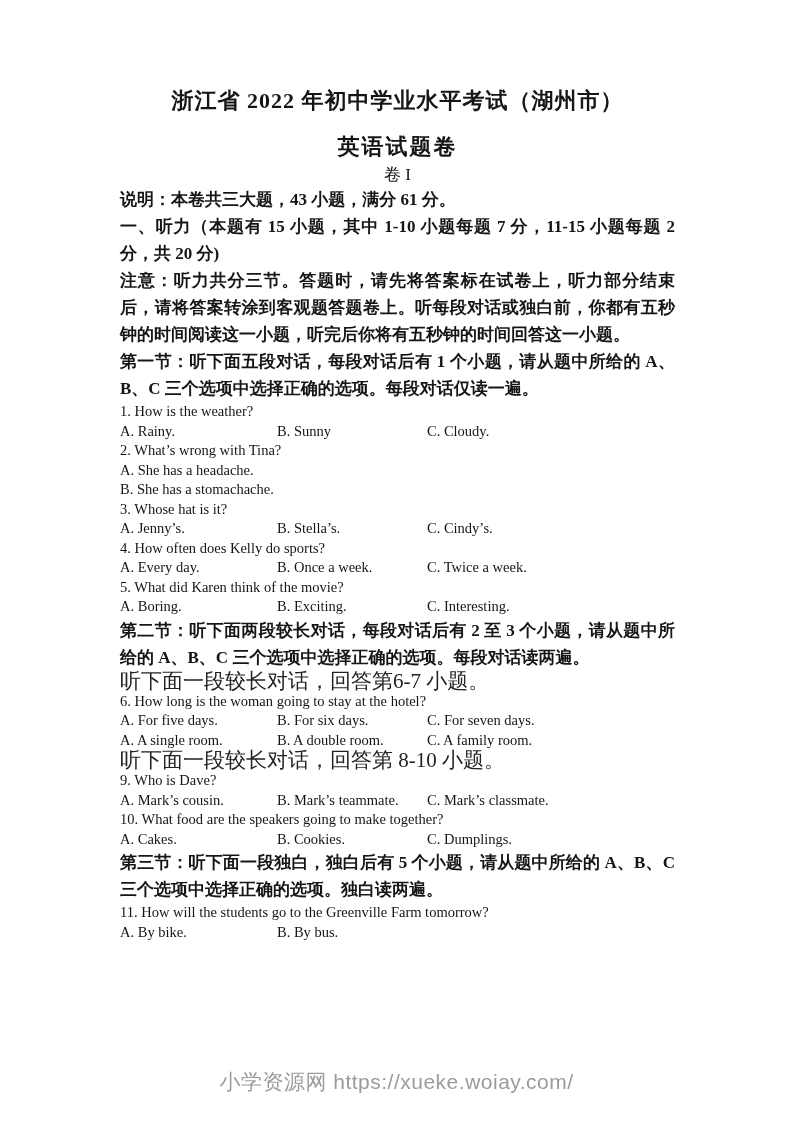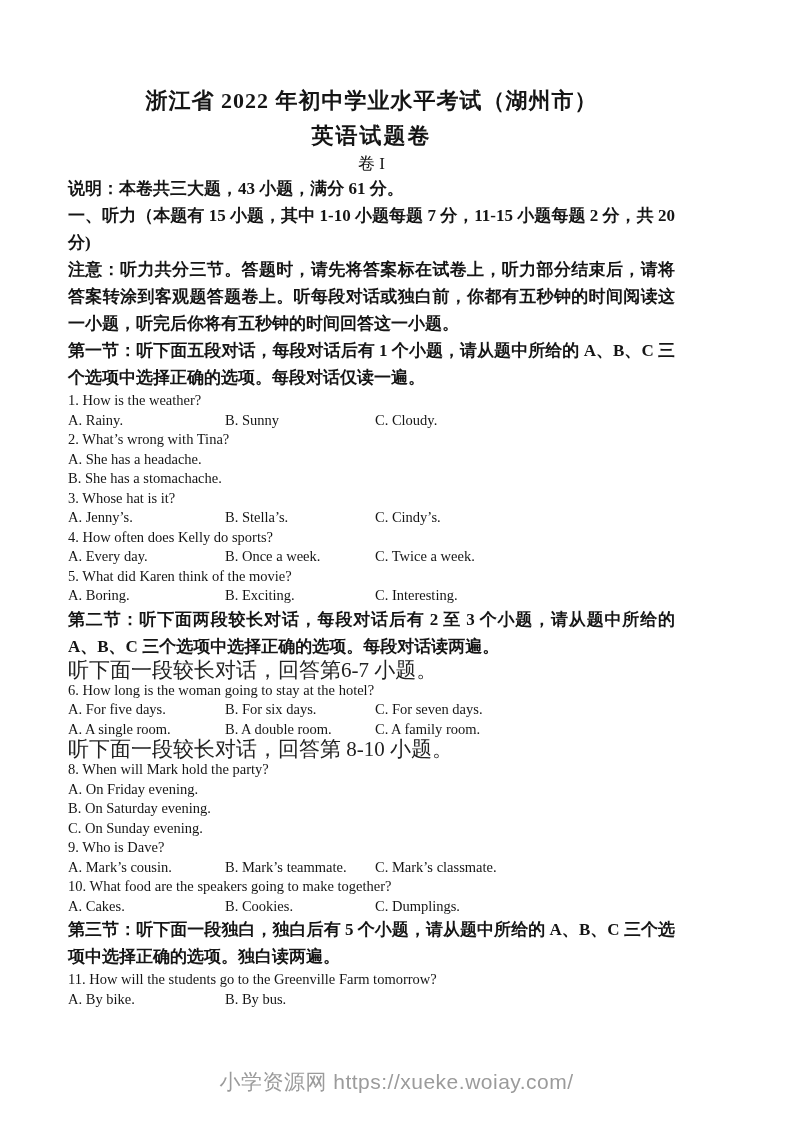--- a/index.html
+++ b/index.html
@@ -8,36 +8,36 @@
   body {
     font-family: "Liberation Serif", "DejaVu Serif", serif;
     color: #151515;
   }
   .page {
     position: relative;
     width: 793px;
     height: 1122px;
     margin: 0 auto;
     background: #ffffff;
-    padding: 86px 118px 0 68px;
+    padding: 86px 118px 0 120px;
     overflow: hidden;
   }
   .title {
     font-size: 22px;
     font-weight: bold;
     text-align: center;
     line-height: 30px;
     letter-spacing: 1px;
   }
   .subtitle {
     font-size: 22px;
     font-weight: bold;
     text-align: center;
     line-height: 30px;
-    margin-top: 5px;
+    margin-top: 16px;
     letter-spacing: 2px;
   }
   .volume {
     font-size: 17px;
     text-align: center;
     line-height: 23px;
     margin-top: 1px;
   }
   .zh-bold {
     font-size: 17px;
@@ -152,28 +152,20 @@
   <div class="question">
     <div class="opts-row">
       <span class="opt">A. A single room.</span>
       <span class="opt">B. A double room.</span>
       <span class="opt">C. A family room.</span>
     </div>
   </div>
 
   <p class="zh-note">听下面一段较长对话，回答第 8-10 小题。</p>
 
-  <div class="question">
-    <div class="stem">8. When will Mark hold the party?</div>
-    <div class="opts-stack">
-      <span class="opt">A. On Friday evening.</span>
-      <span class="opt">B. On Saturday evening.</span>
-      <span class="opt">C. On Sunday evening.</span>
-    </div>
-  </div>
 
   <div class="question">
     <div class="stem">9. Who is Dave?</div>
     <div class="opts-row">
       <span class="opt">A. Mark’s cousin.</span>
       <span class="opt">B. Mark’s teammate.</span>
       <span class="opt">C. Mark’s classmate.</span>
     </div>
   </div>
 

